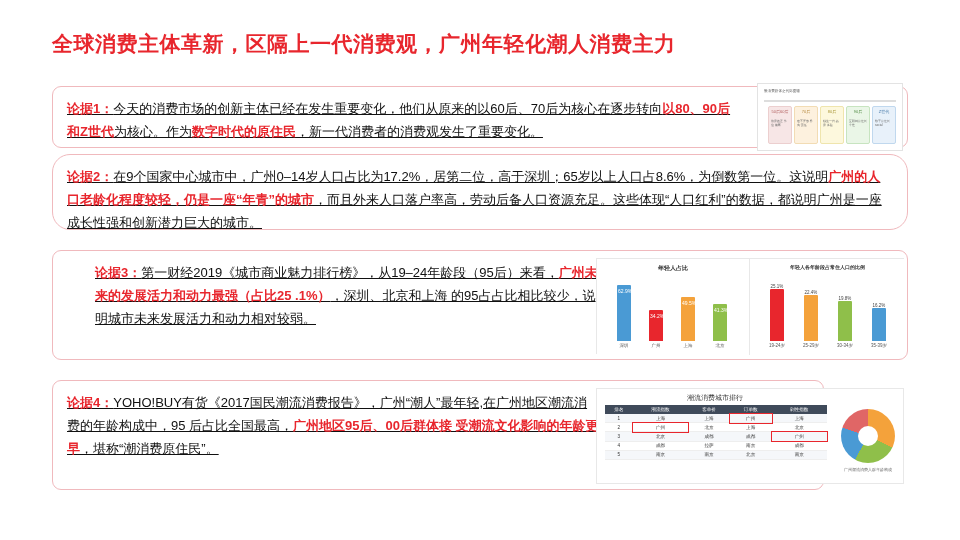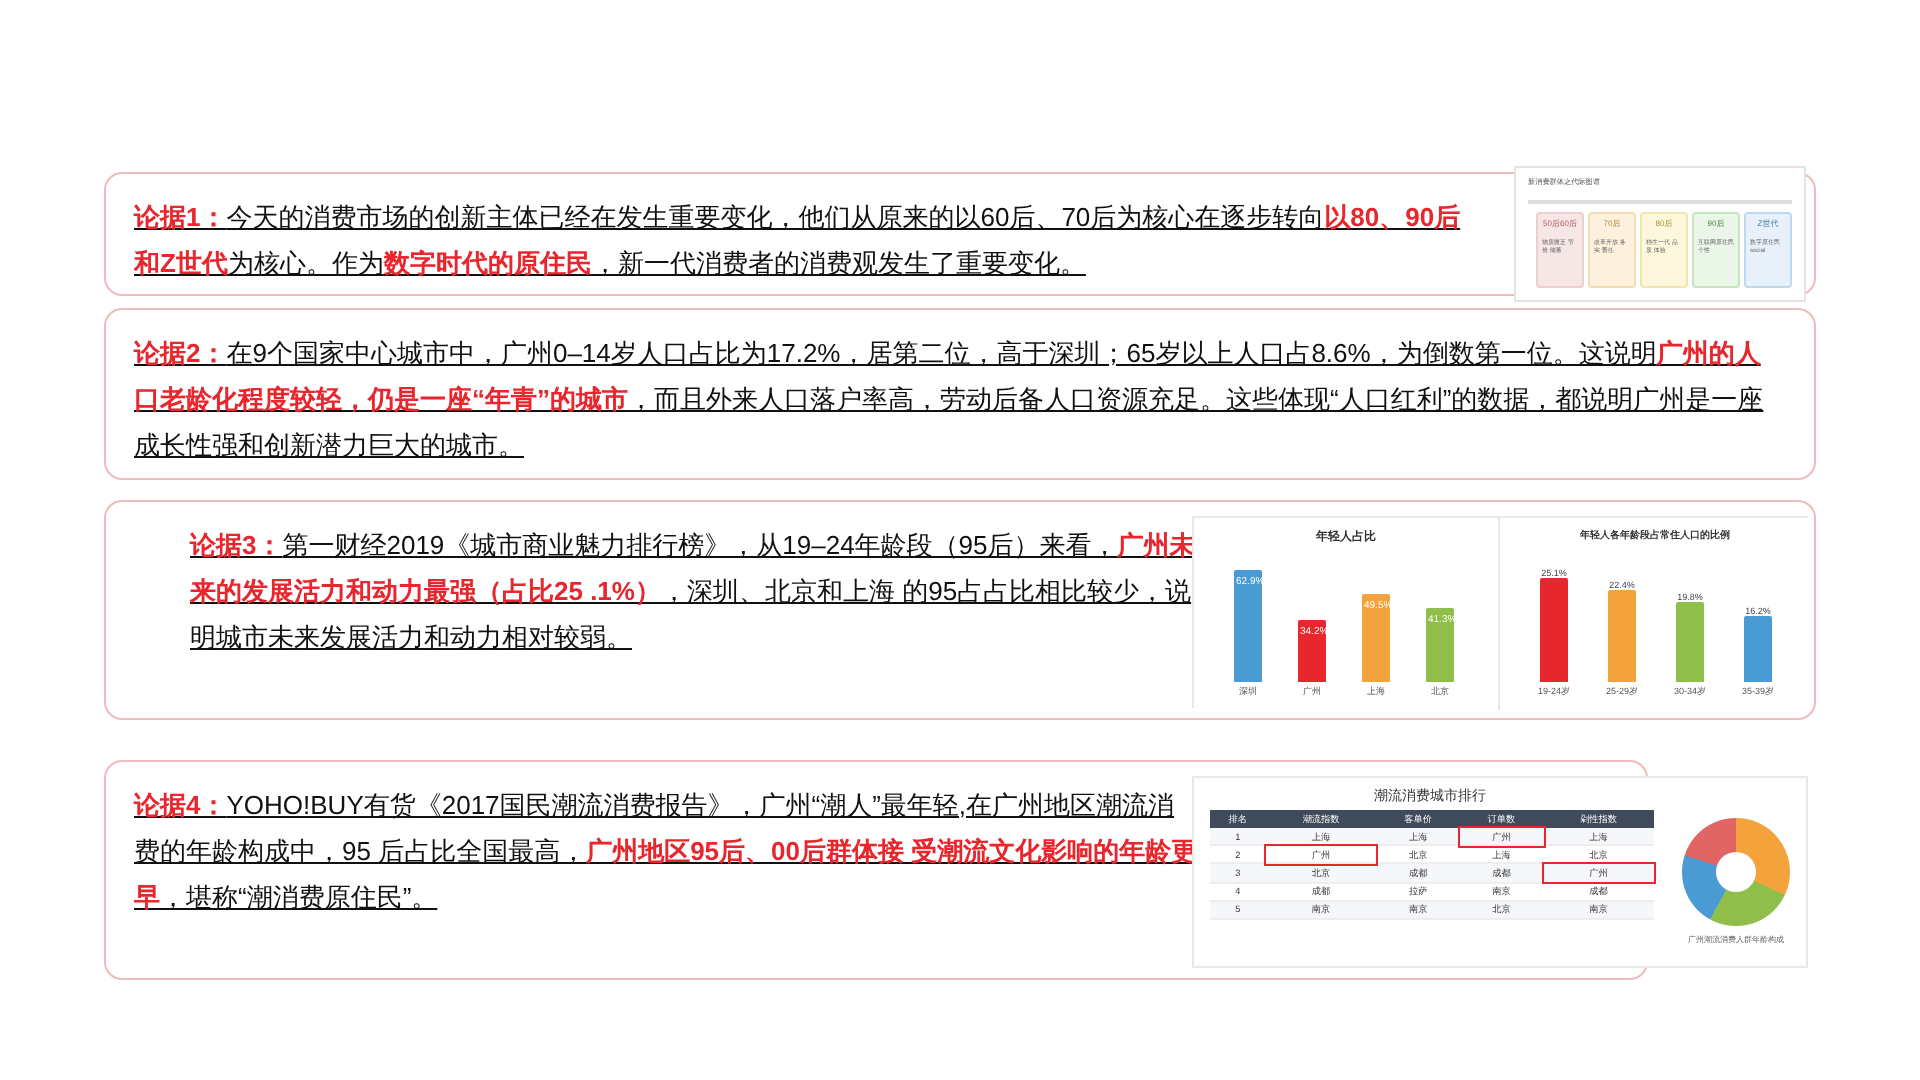--- a/index.html
+++ b/index.html
@@ -29,21 +29,21 @@
     font-size:13px;line-height:23px;color:#111111;
     padding:10px 14px 8px 14px;
     box-sizing:border-box;
     text-decoration:underline;
   }
   .em{color:#e8262d;font-weight:bold;}
   .plain{color:#111;}
 
   
   #card1{left:52px;top:86px;width:856px;height:62px;}
-  #card2{left:52px;top:154px;width:856px;height:86px;}
+  #card2{left:52px;top:154px;width:856px;height:76px;border-radius:18px;}
   #card3{left:52px;top:250px;width:856px;height:110px;padding-left:28px;}
   #card4{left:52px;top:380px;width:772px;height:110px;}
 
   #card1 .body{width:700px;}
   #card3 .body{width:540px;}
   #card4 .body{width:560px;}
 
   
   .thumb{position:absolute;background:#ffffff;border:1px solid #e3e3e3;box-sizing:border-box;}
   #t1{left:757px;top:83px;width:146px;height:68px;}
@@ -76,20 +76,21 @@
     background:conic-gradient(#f4a23b 0 32%, #8fbf4a 32% 58%, #4a9ad4 58% 80%, #e06666 80% 100%);
   }
   .donut:after{content:"";position:absolute;left:17px;top:17px;width:20px;height:20px;background:#fff;border-radius:50%;}
   .donut-lbl{position:absolute;right:6px;top:78px;width:58px;text-align:center;font-size:4px;color:#666;}
 </style>
 </head>
 <body>
 
 <div class="slide">
 
+  <div class="title">全球消费主体革新，区隔上一代消费观，广州年轻化潮人消费主力</div>
 
   <div class="card" id="card1">
     <div class="body">
       <span class="em">论据1：</span><span class="plain">今天的消费市场的创新主体已经在发生重要变化，他们从原来的以60后、70后为核心在逐步转向</span><span class="em">以80、90后和Z世代</span><span class="plain">为核心。作为</span><span class="em">数字时代的原住民</span><span class="plain">，新一代消费者的消费观发生了重要变化。</span>
     </div>
   </div>
 
   <div class="card" id="card2">
     <div class="body">
       <span class="em">论据2：</span><span class="plain">在9个国家中心城市中，广州0–14岁人口占比为17.2%，居第二位，高于深圳；65岁以上人口占8.6%，为倒数第一位。这说明</span><span class="em">广州的人口老龄化程度较轻，仍是一座“年青”的城市</span><span class="plain">，而且外来人口落户率高，劳动后备人口资源充足。这些体现“人口红利”的数据，都说明广州是一座成长性强和创新潜力巨大的城市。</span>

